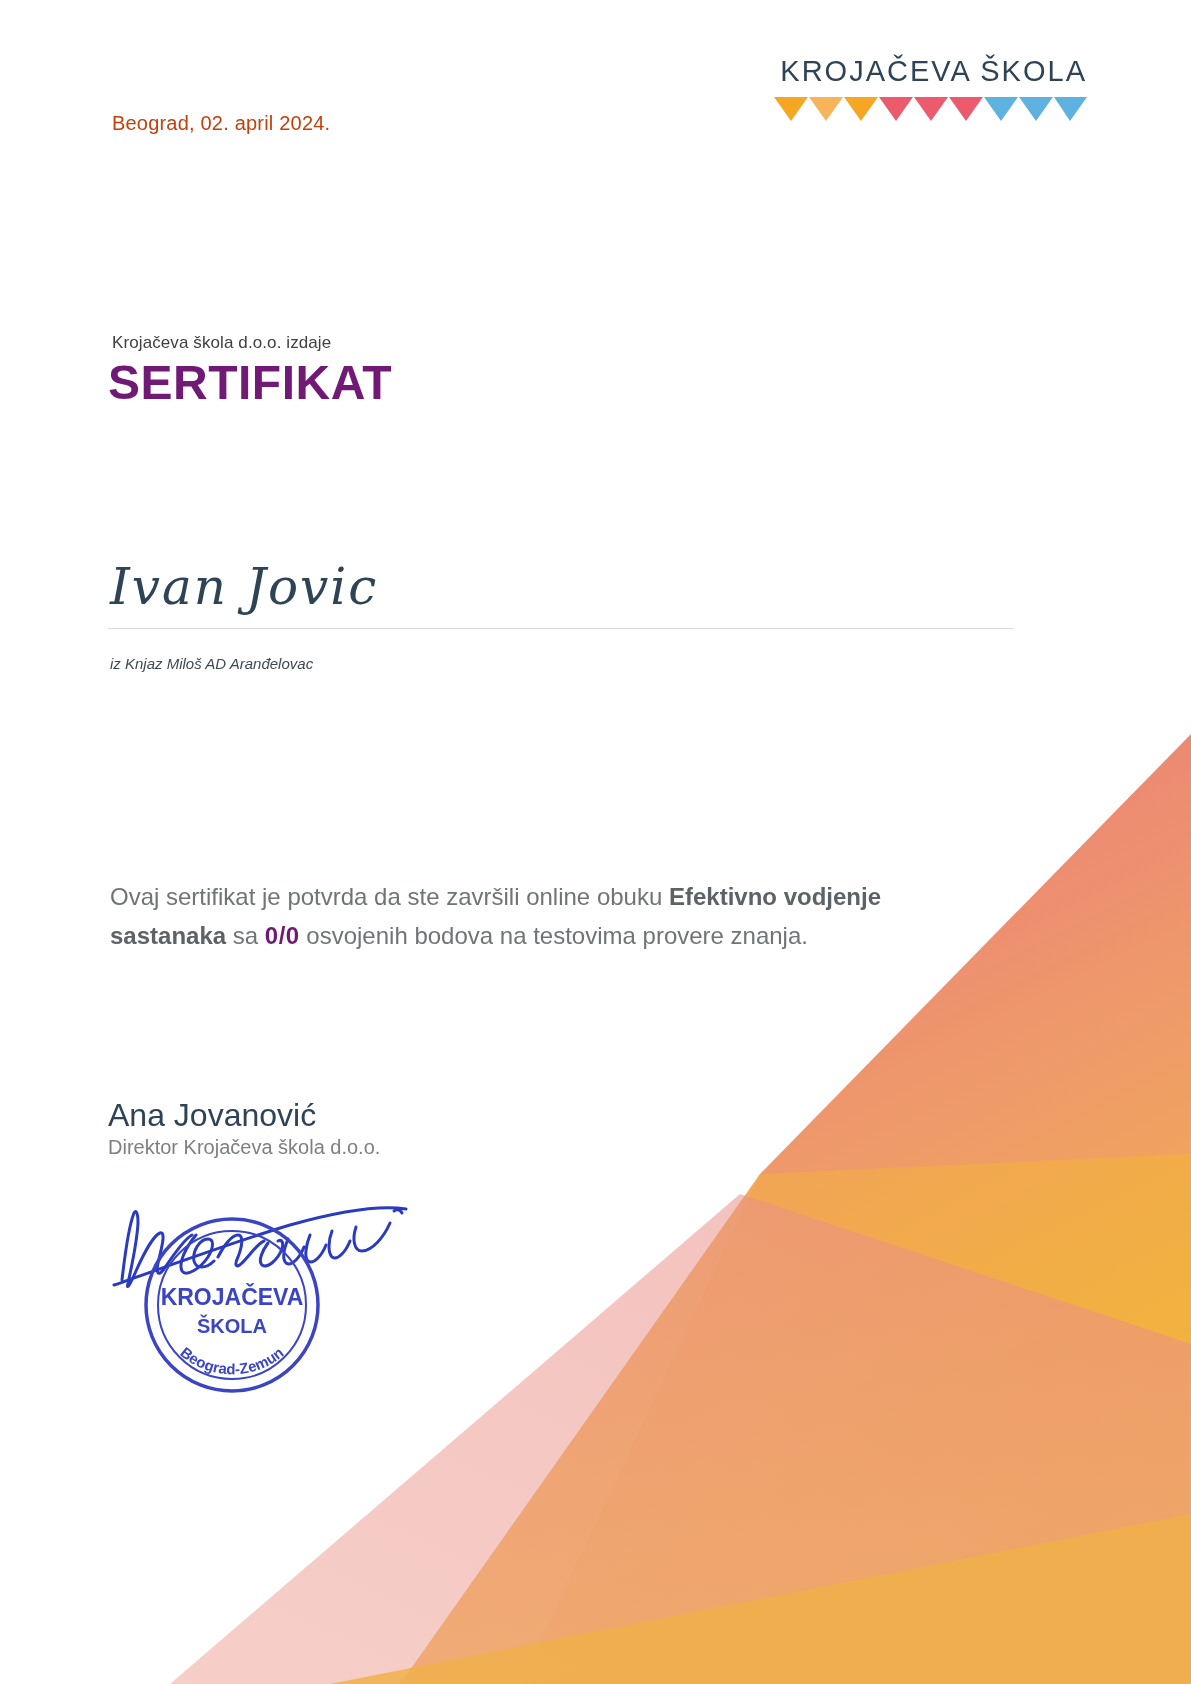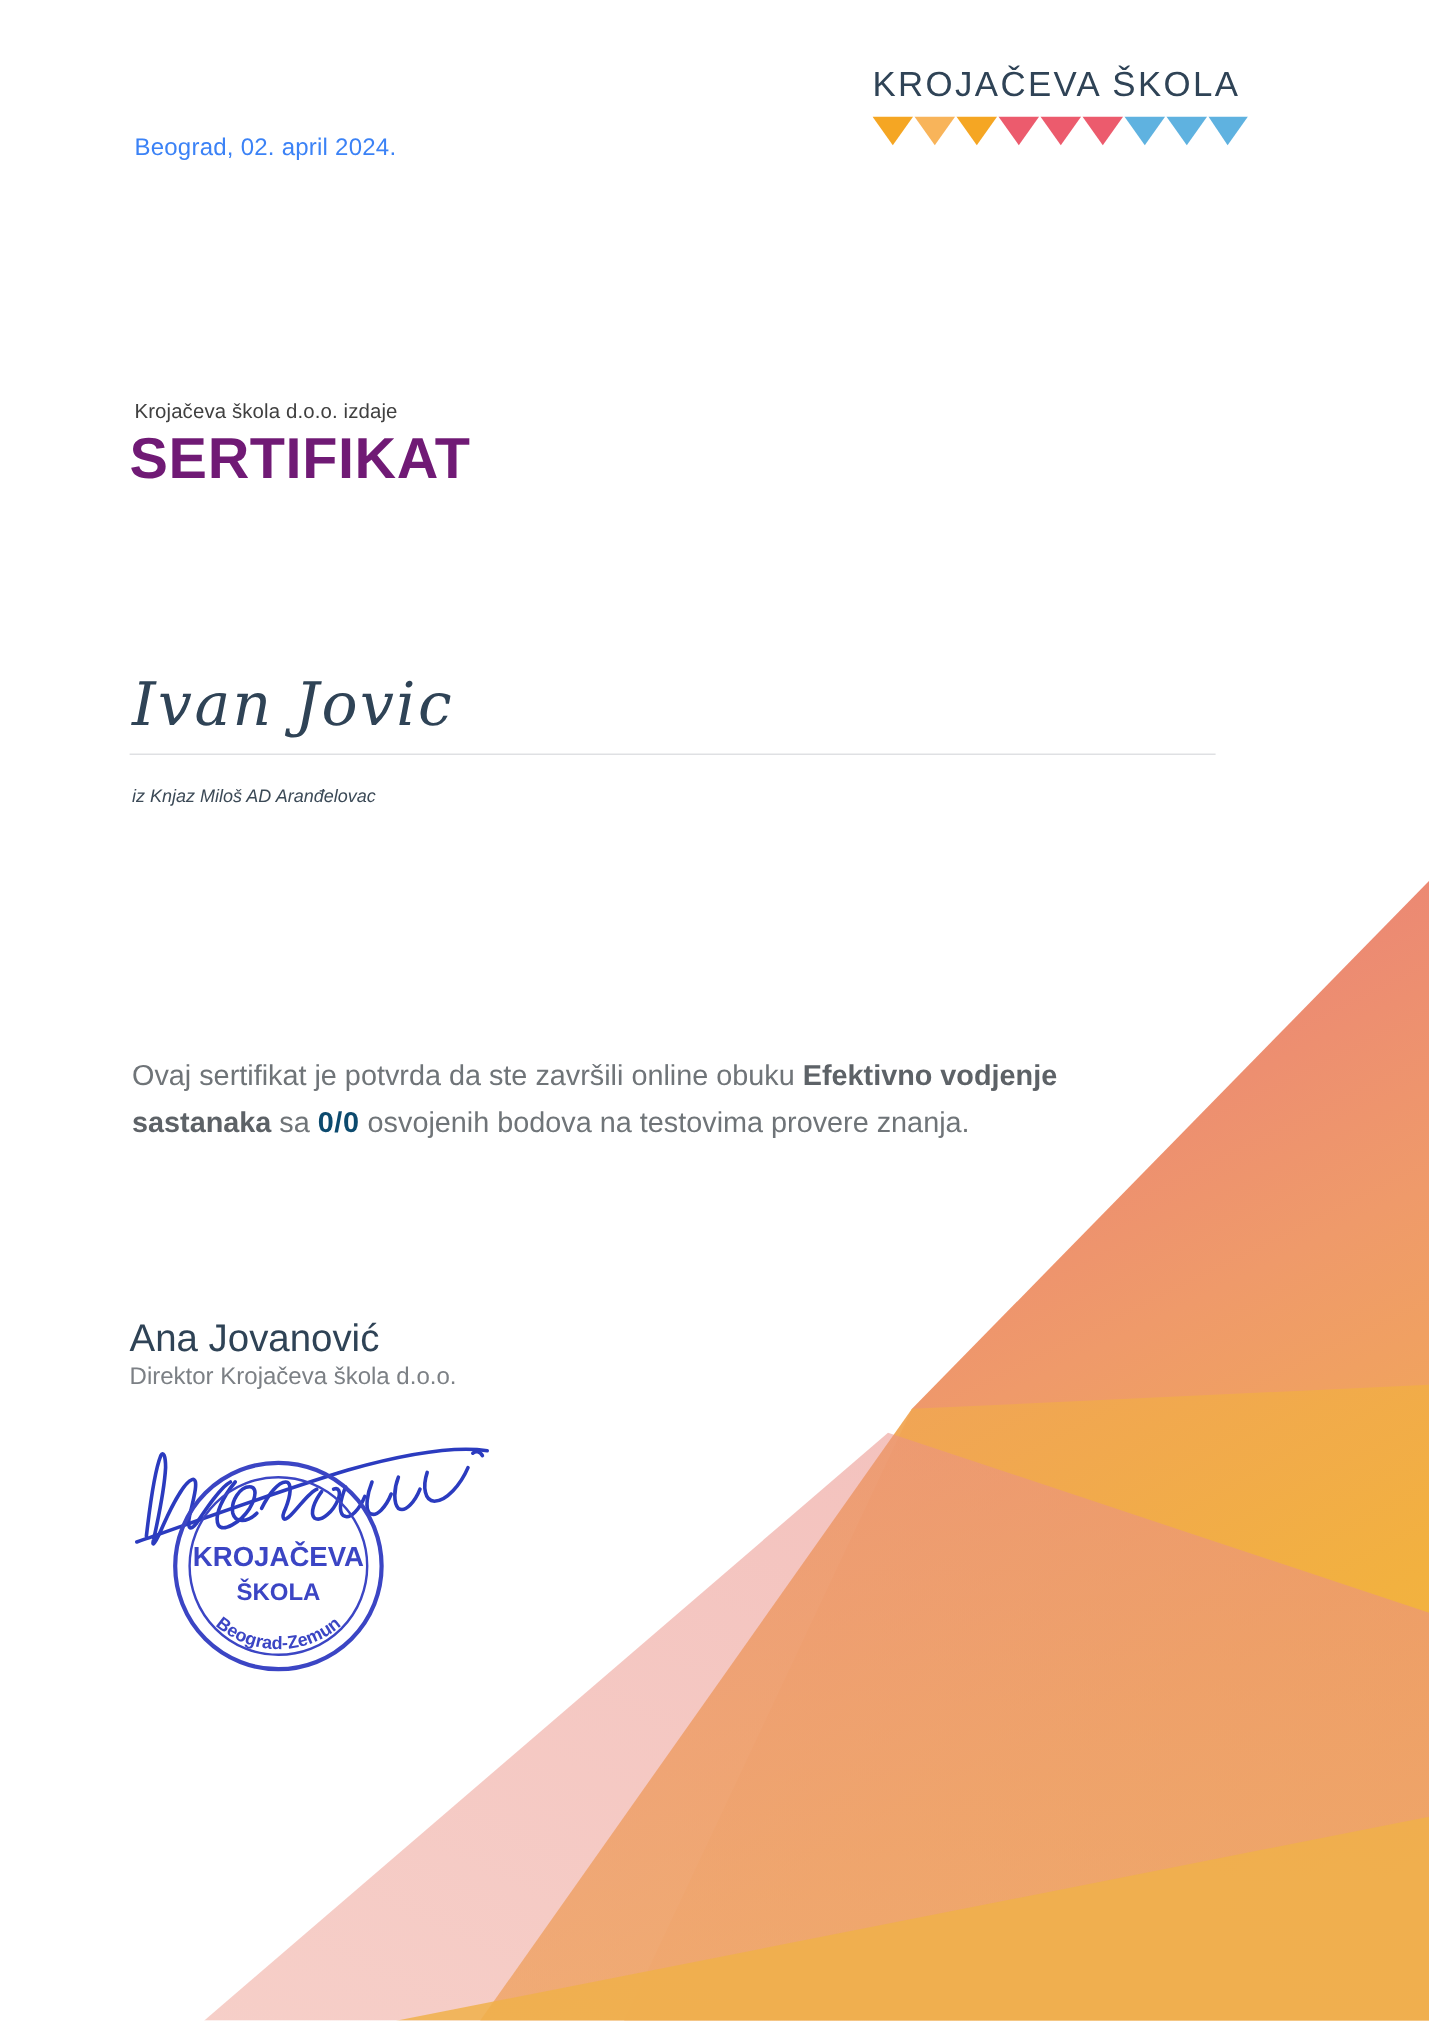--- a/index.html
+++ b/index.html
@@ -28,28 +28,29 @@
     height: 960px;
     pointer-events: none;
   }
 
   
   .date-line {
     position: absolute;
     left: 112px;
     top: 112px;
     font-size: 20px;
-    color: #3b82f6;
+    color: #c2410c;
     letter-spacing: 0.2px;
   }
   .logo-block {
     position: absolute;
     right: 104px;
     top: 55px;
     width: 360px;
+    text-align: right;
   }
   .logo-text {
     font-size: 29px;
     letter-spacing: 2.0px;
     color: #2f4356;
     font-weight: 400;
     white-space: nowrap;
   }
   .logo-zigzag {
     margin-top: 9px;
@@ -122,21 +123,21 @@
     width: 890px;
     font-size: 24px;
     line-height: 1.62;
     color: #6f7478;
   }
   .body-text b {
     color: #5d6267;
     font-weight: bold;
   }
   .score {
-    color: #0c4a6e;
+    color: #701a75;
     font-weight: bold;
     letter-spacing: 0.5px;
   }
 
   
   .signer-name {
     position: absolute;
     left: 108px;
     top: 1097px;
     font-size: 32px;

